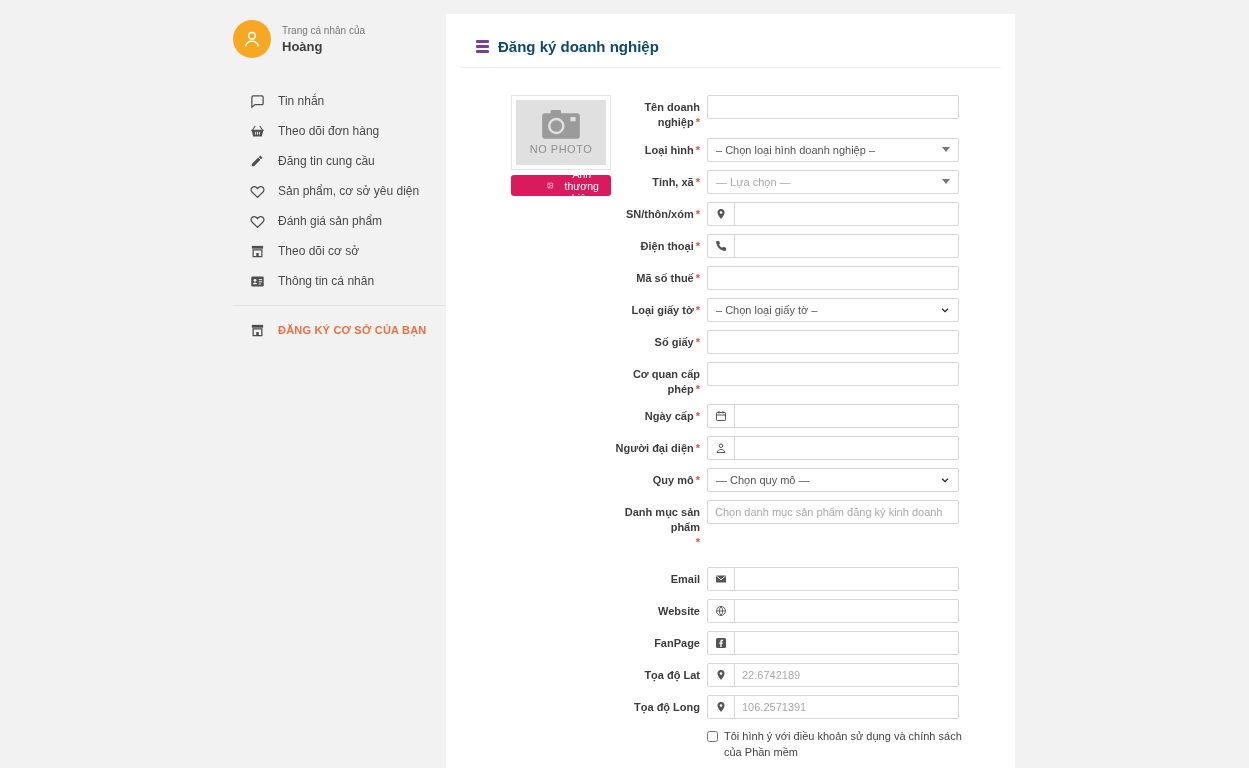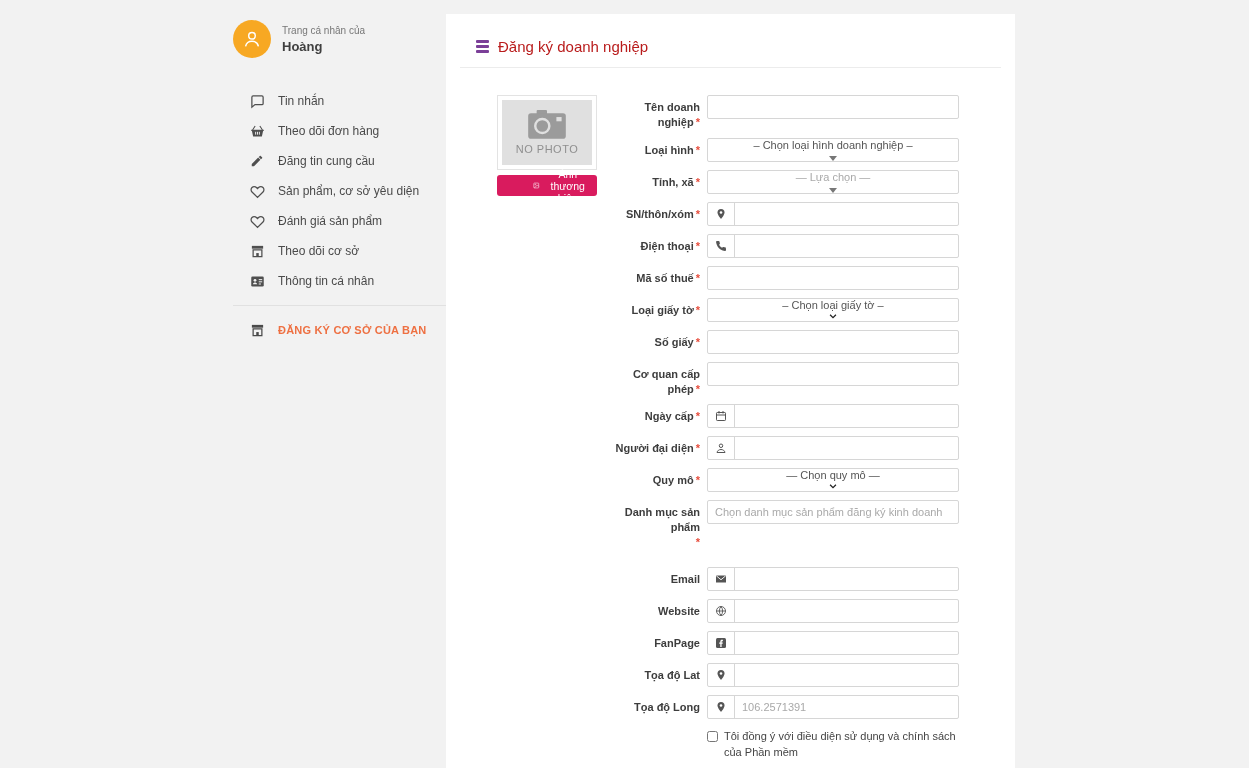--- a/index.html
+++ b/index.html
@@ -21,46 +21,46 @@
   .nav-item .ic{width:16px;height:16px;display:flex;align-items:center;justify-content:center;color:#4f4f4f;flex-shrink:0;}
   .nav-divider{border-top:1px solid #e1e1e1;margin:9px 0;}
   .nav-item.active{color:#ee7042;font-weight:bold;font-size:11px;letter-spacing:.2px;}
   .nav-item.active .ic{color:#4a4a4a;}
 
   
   .card{background:#fff;width:569px;margin-top:14px;box-sizing:border-box;flex-shrink:0;}
   .card-header{margin:0 14px;padding:24px 16px 12px;border-bottom:1px solid #ececec;display:flex;align-items:center;gap:9px;}
   .hamburger{display:inline-flex;flex-direction:column;gap:2px;cursor:pointer;}
   .hamburger span{display:block;width:13px;height:3px;background:#7b3f98;border-radius:1px;}
-  .card-title{font-size:15px;color:#b91c1c;}
+  .card-title{font-size:15px;color:#0c4a6e;font-weight:bold;}
 
   .form-area{position:relative;padding-top:27px;}
 
   
-  .photo-block{position:absolute;left:51px;top:27px;width:100px;}
+  .photo-block{position:absolute;left:65px;top:27px;width:100px;}
   .photo-box{background:#fff;border:1px solid #e3e3e3;padding:4px;box-sizing:border-box;height:75px;}
   .photo-inner{background:#e0e0e0;height:100%;display:flex;flex-direction:column;align-items:center;justify-content:center;gap:1px;}
   .nophoto-text{font-size:11px;color:#8f8f8f;letter-spacing:.5px;}
   .brand-btn{margin-top:5px;width:100%;height:21px;background:#d91b5e;color:#fff;border:none;border-radius:3px;font-size:10.5px;display:flex;align-items:center;justify-content:center;gap:5px;cursor:pointer;font-family:inherit;padding-left:36px;}
 
   
   .form-row{display:flex;margin-bottom:8px;}
   .row-label{box-sizing:border-box;width:254px;padding-left:154px;padding-top:5px;text-align:right;font-size:11px;font-weight:bold;color:#3d3d3d;line-height:1.35;flex-shrink:0;}
   .req{color:#e74c3c;margin-left:2px;}
   .wrap-req .req{display:block;margin-left:0;}
   .row-field{margin-left:7px;width:252px;flex-shrink:0;}
 
   .text-input{box-sizing:border-box;width:100%;height:24px;border:1px solid #d6d6d6;border-radius:2px;font-size:11px;color:#333;padding:4px 7px;background:#fff;font-family:inherit;outline:none;}
   input::placeholder{color:#a9a9a9;}
 
   .input-group{display:flex;height:24px;border:1px solid #d6d6d6;border-radius:2px;background:#fff;box-sizing:border-box;}
   .addon{width:26px;border-right:1px solid #d6d6d6;display:flex;align-items:center;justify-content:center;color:#555;flex-shrink:0;}
   .input-group input{border:none;flex:1;min-width:0;font-size:11px;color:#333;padding:0 7px;outline:none;font-family:inherit;background:transparent;}
 
-  .fake-select{box-sizing:border-box;width:100%;height:24px;border:1px solid #d6d6d6;border-radius:2px;font-size:11px;color:#555;padding:0 8px;background:#fff;display:flex;align-items:center;justify-content:space-between;cursor:pointer;flex-direction:column;}
+  .fake-select{box-sizing:border-box;width:100%;height:24px;border:1px solid #d6d6d6;border-radius:2px;font-size:11px;color:#555;padding:0 8px;background:#fff;display:flex;align-items:center;justify-content:space-between;cursor:pointer;}
   .fake-select .muted{color:#a9a9a9;}
   .arrow-tri{width:0;height:0;border-left:4px solid transparent;border-right:4px solid transparent;border-top:5px solid #777;flex-shrink:0;}
   .chev{display:flex;align-items:center;color:#222;flex-shrink:0;}
 
   .agree-row{display:flex;align-items:flex-start;gap:6px;margin-left:261px;width:262px;font-size:11px;color:#444;line-height:1.45;margin-top:10px;}
   .agree-row input{margin:2px 0 0 0;width:11px;height:11px;}
 </style>
 </head>
 <body>
 
@@ -373,20 +373,21 @@
       <div class="form-row">
         <div class="row-label"><span>Tọa độ Lat</span></div>
         <div class="row-field">
           <div class="input-group">
             <span class="addon">
                 <svg width="12" height="12" viewBox="0 0 24 24" fill="currentColor">
                   <path d="M12 2a7 7 0 0 0-7 7c0 5 7 13 7 13s7-8 7-13a7 7 0 0 0-7-7z"></path>
                   <circle cx="12" cy="9" r="2.6" fill="#fff"></circle>
                 </svg>
               </span>
+            <input placeholder="22.6742189" style="">
           </div>
         </div>
       </div>
 
       <div class="form-row">
         <div class="row-label"><span>Tọa độ Long</span></div>
         <div class="row-field">
           <div class="input-group">
             <span class="addon">
                 <svg width="12" height="12" viewBox="0 0 24 24" fill="currentColor">
@@ -394,18 +395,18 @@
                   <circle cx="12" cy="9" r="2.6" fill="#fff"></circle>
                 </svg>
               </span>
             <input placeholder="106.2571391" style="">
           </div>
         </div>
       </div>
 
       <div class="agree-row">
         <input type="checkbox" style="">
-        <span>Tôi đồng ý với điều diện sử dụng và chính sách của Phần mềm</span>
+        <span>Tôi hình ý với điều khoản sử dụng và chính sách của Phần mềm</span>
       </div>
 
     </div>
   </main>
 </div>
 
 </body></html>

